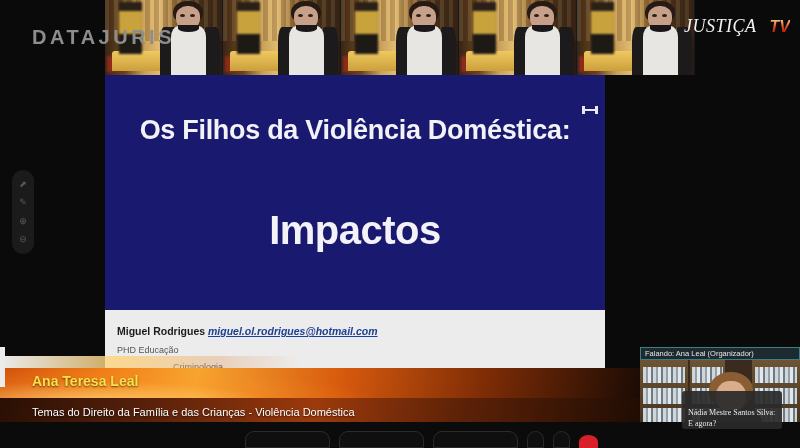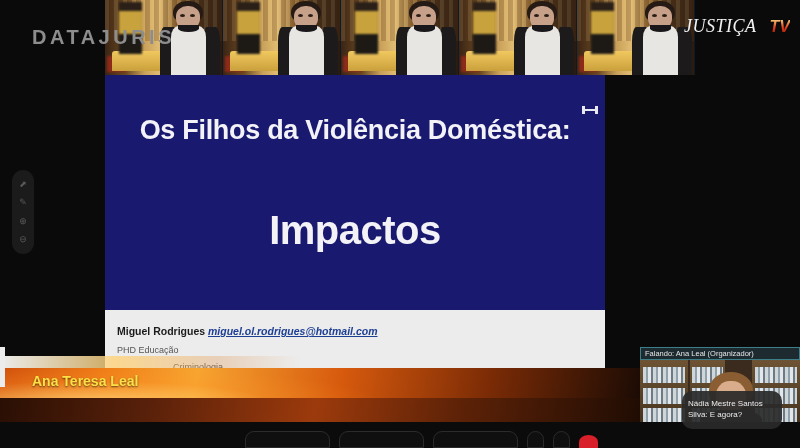--- a/index.html
+++ b/index.html
@@ -100,21 +100,21 @@
   .shelf.b { left: 31%; width: 22%; }
   .shelf.c { right: 0; width: 30%; }
   .books { position: absolute; left: 6%; right: 6%; height: 22%;
     background: repeating-linear-gradient(90deg,#cfd6da 0 3px,#8fa0ab 3px 5px,#e3e7ea 5px 8px,#6d7a84 8px 10px); }
   .books.r1 { top: 10%; } .books.r2 { top: 38%; } .books.r3 { top: 66%; }
   .pip-person { position: absolute; left: 42%; top: 16%; width: 30%; height: 84%; }
   .pp-hair { position: absolute; left: 4%; top: 0; width: 92%; height: 58%; background: #8a5d32; border-radius: 50% 50% 40% 40%; }
   .pp-face { position: absolute; left: 18%; top: 16%; width: 62%; height: 50%; background: #d9ad8c; border-radius: 46%; }
   .pp-body { position: absolute; left: -14%; top: 62%; width: 128%; height: 40%; background: #2d2a33; border-radius: 40% 40% 0 0; }
   .pip-chat { position: absolute; left: 42px; top: 44px; width: 100px; height: 38px;
-    background: rgba(42,42,42,.93); border-radius: 10px; padding: 8px 6px; z-index: 2; }
+    background: rgba(42,42,42,.93); border-radius: 3px; padding: 17px 6px; z-index: 2; font-family: Liberation Serif, serif; }
   .pip-chat span { font-size: 8px; color: #eaeaea; line-height: 1.35; display: block; }
   .pip-white { position: absolute; left: 0; top: 347px; width: 5px; height: 40px; background: #ececec; }
 
   
   .ctrlbar { position: absolute; left: 0; bottom: 0; width: 800px; height: 26px; background: #0b0b0b; }
   .ctrl-row { position: absolute; left: 245px; bottom: 0; display: flex; align-items: flex-end; gap: 9px; height: 26px; }
   .ctrl-pill { width: 85px; height: 17px; border: 1px solid #2b2b2b; border-radius: 9px 9px 0 0; background: #0f0f0f; }
   .ctrl-circ { width: 17px; height: 17px; border: 1px solid #2b2b2b; border-radius: 50% 50% 0 0; background: #0f0f0f; }
   .ctrl-rec { width: 19px; height: 13px; border-radius: 50% 50% 0 0; background: #d81f2a; }
 </style>
@@ -247,20 +247,21 @@
     <div class="annot-btn">⊖</div>
   </div>
 
   <div class="l3-streak"></div>
   <div class="lower3">
     <div class="l3-top">
       <div class="l3-glow"></div>
     </div>
     <div class="l3-bot"></div>
     <div class="l3-name">Ana Teresa Leal</div>
+    <div class="l3-desc">Temas do Direito da Família e das Crianças - Violência Doméstica</div>
   </div>
 
   <div class="pip-white"></div>
   <div class="pip">
     <div class="pip-head">
       <span>Falando: Ana Leal (Organizador)</span>
     </div>
     <div class="pip-bg">
       <div class="shelf a">
         <div class="books r1"></div>

